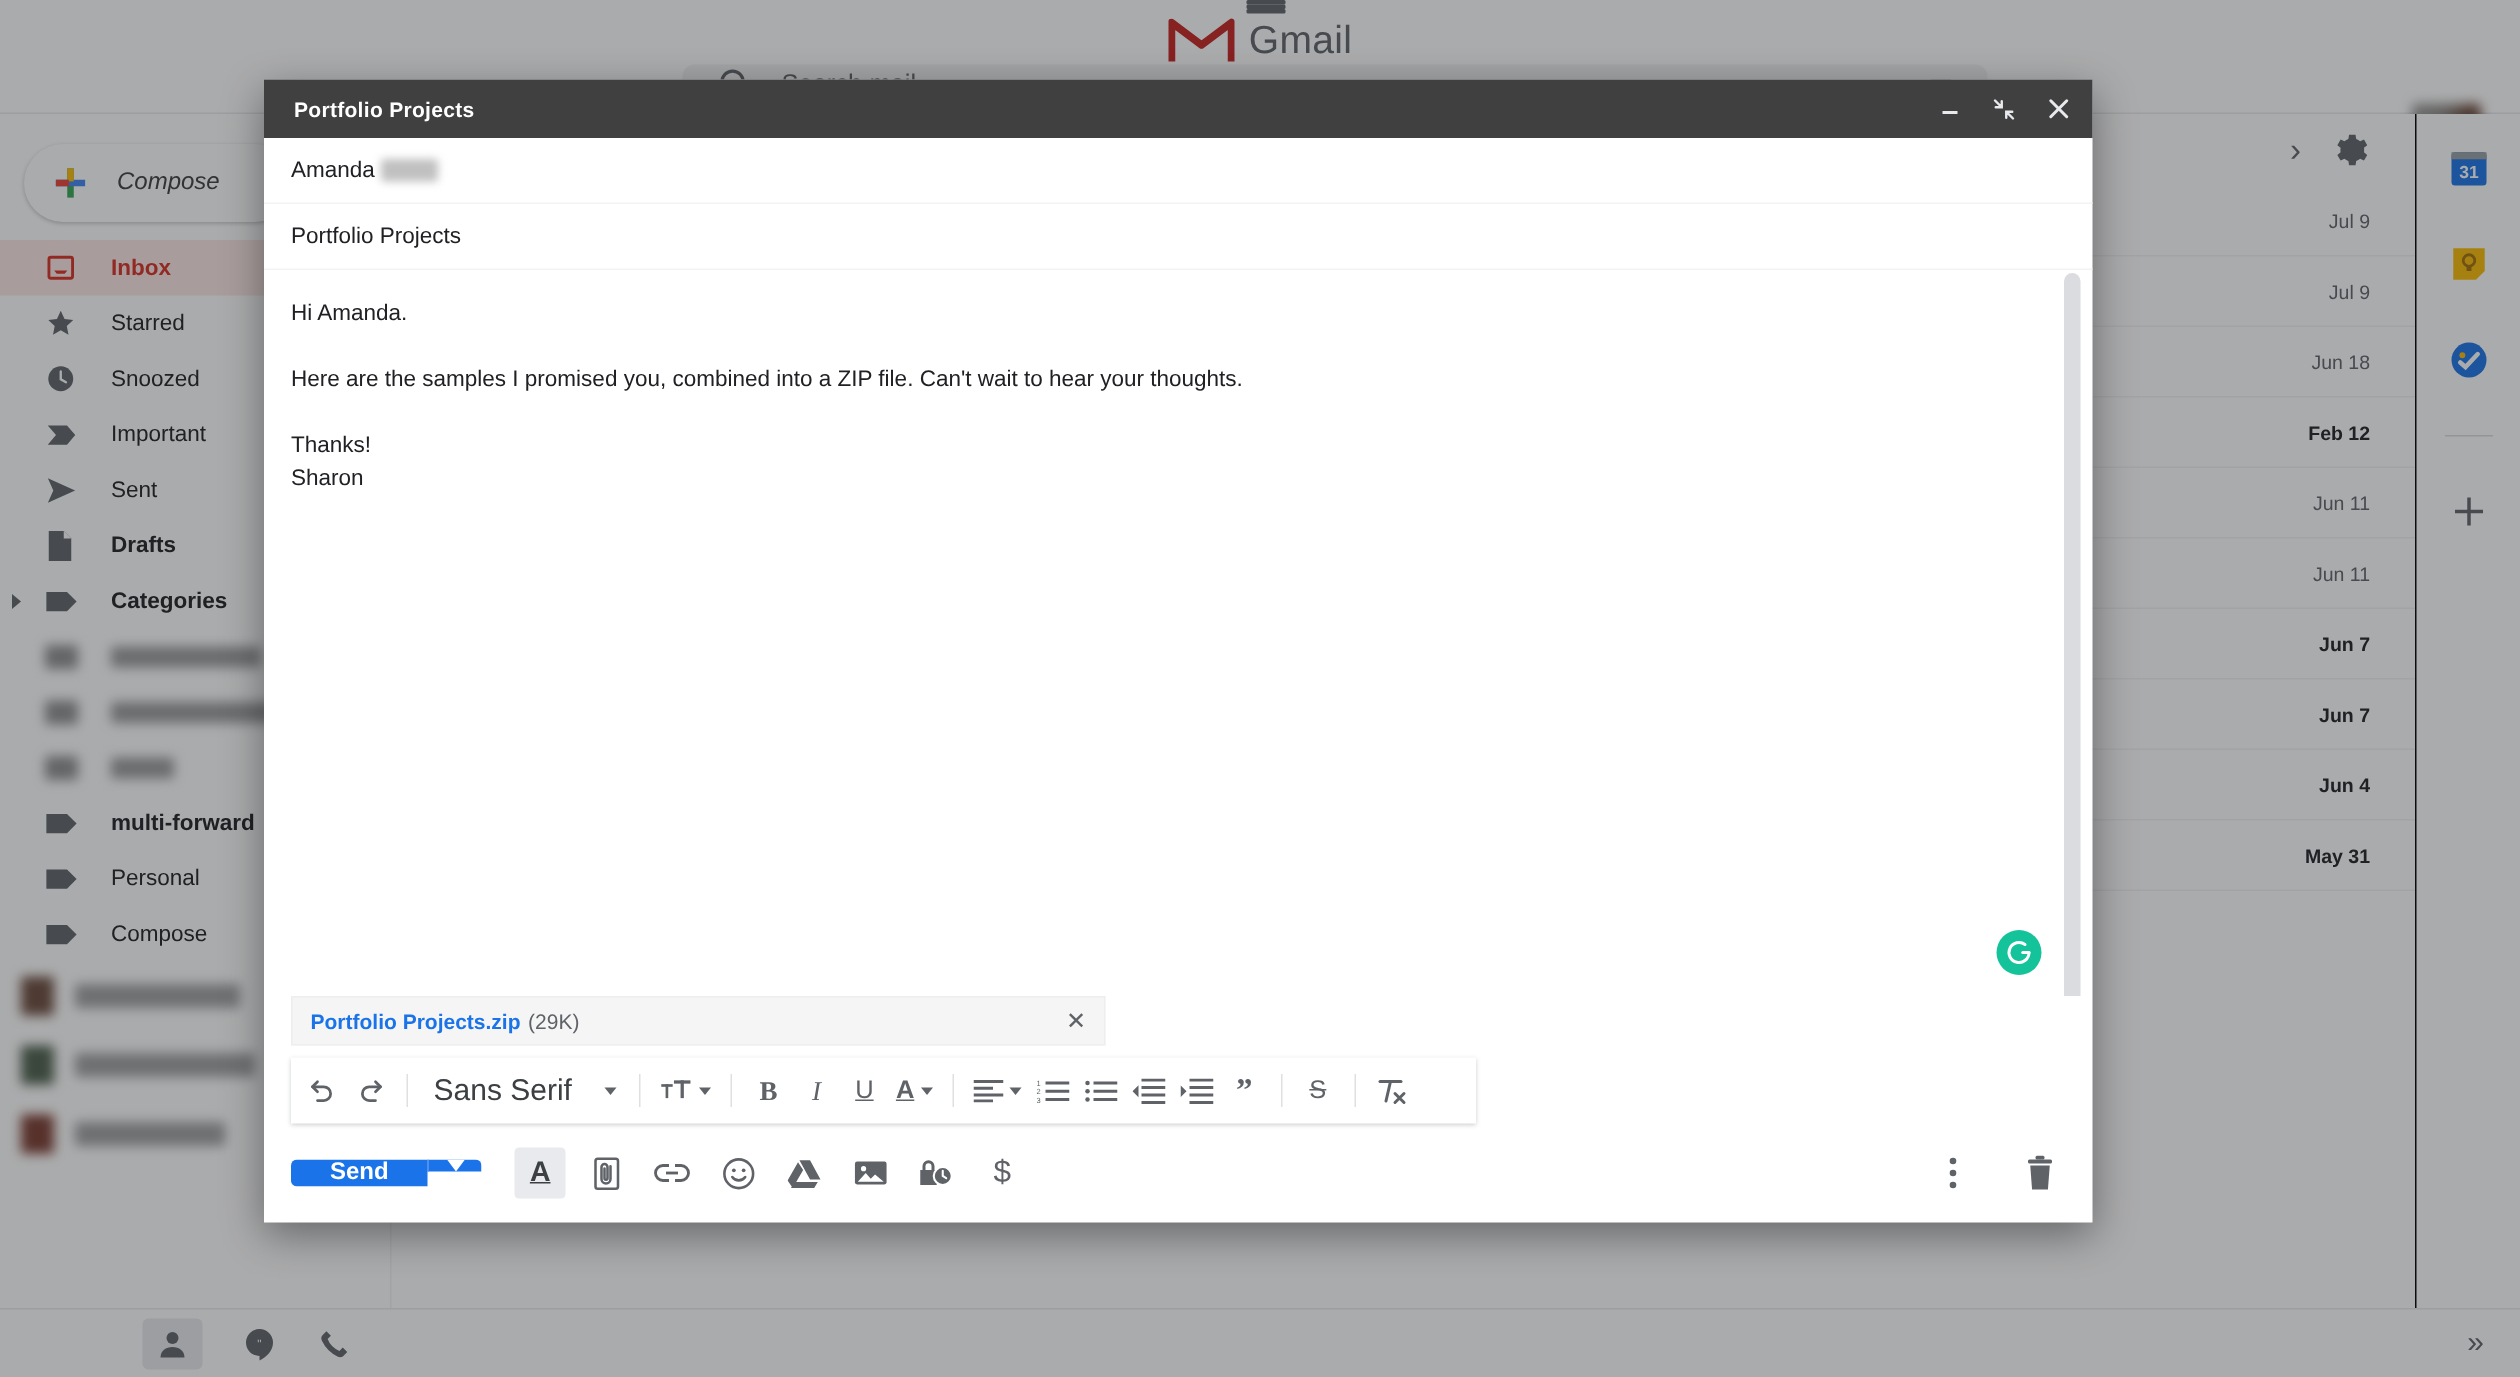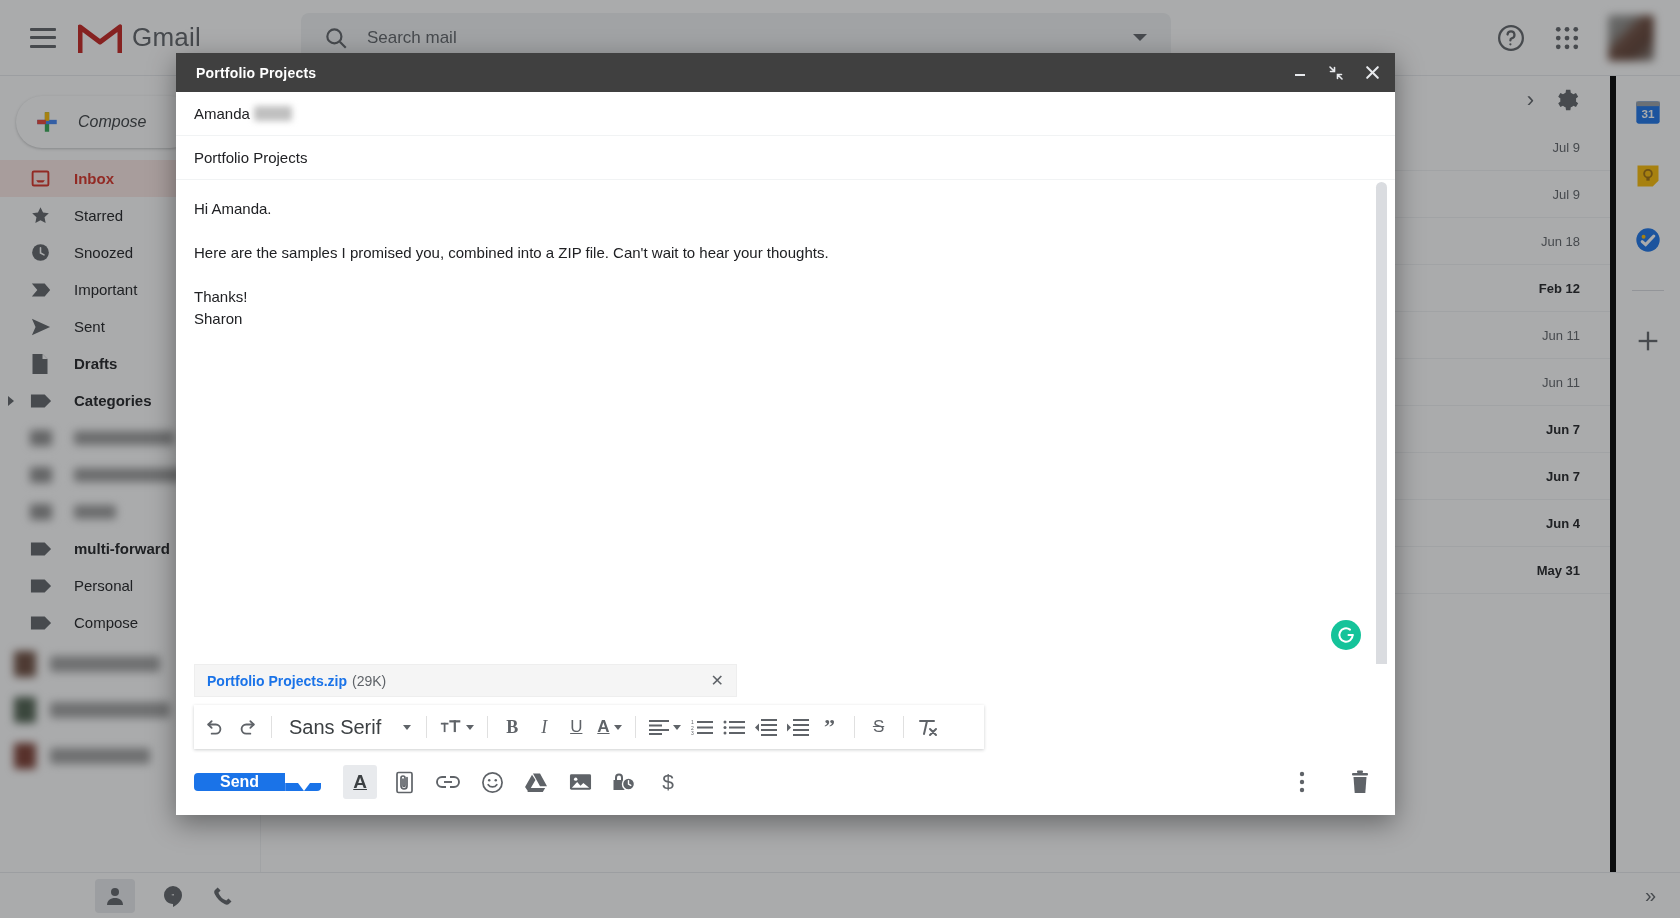--- a/index.html
+++ b/index.html
@@ -10,20 +10,21 @@
     background: #fff;
   }
 
   
   #gmail-app { position: absolute; inset: 0; background: #fff; }
 
   .gm-header {
     position: absolute; top: 0; left: 0; right: 0; height: 76px;
     display: flex; align-items: center; background: #fff;
     border-bottom: 1px solid #e8eaed;
+    flex-direction: column;
   }
   .hamburger { width: 26px; height: 20px; margin-left: 30px; margin-right: 22px;
     display: flex; flex-direction: column; justify-content: space-between; cursor: pointer; }
   .hamburger i { display:block; height: 3px; background: #5f6368; border-radius: 1px; }
   .gm-logo { display: flex; align-items: center; gap: 10px; }
   .gm-logo svg { display: block; }
   .gm-logo-text { font-size: 26px; color: #5f6368; letter-spacing: .2px; }
 
   .gm-search {
     margin-left: 100px; width: 870px; height: 50px;
@@ -83,21 +84,21 @@
   .list-row {
     display: flex; align-items: center; height: 47px;
     border-bottom: 1px solid #f1f3f4; padding: 0 30px 0 16px; font-size: 14px; color: #5f6368;
   }
   .list-row .blurcell { height: 14px; background: #b0b0b0; filter: blur(4px); border-radius: 2px; }
   .list-date { margin-left: auto; font-size: 13px; color: #5f6368; white-space: nowrap; }
   .list-row.unread .list-date { font-weight: bold; color: #202124; }
 
   .gm-right-rail {
     position: absolute; top: 76px; right: 0; width: 70px; bottom: 46px;
-    background: #fff; border-left: 6px solid #000000;
+    background: #fff; border-left: 1px solid #000000;
     display: flex; flex-direction: column; align-items: center; padding-top: 22px; gap: 36px;
   }
   .rail-ico { width: 28px; height: 28px; cursor: pointer; }
   .rail-divider { width: 32px; height: 1px; background: #dadce0; }
 
   .gm-footer {
     position: absolute; left: 0; right: 0; bottom: 0; height: 46px;
     border-top: 1px solid #e8eaed; display: flex; align-items: center; background:#fff;
   }
   .footer-tabs { display: flex; align-items: center; gap: 26px; padding-left: 95px; }
@@ -170,21 +171,21 @@
     color: #5f6368; cursor: pointer; padding: 0 4px; font-size: 16px;
   }
   .fmt-sep { width: 1px; height: 22px; background: #e0e0e0; margin: 0 7px; }
   .fmt-font { font-size: 20px; color: #3c4043; padding: 0 8px; cursor: pointer; }
   .fmt-caret { width:0; height:0; border-left:4px solid transparent; border-right:4px solid transparent;
     border-top:5px solid #5f6368; margin-left: 4px; }
 
   .cmp-actions {
     height: 66px; display: flex; align-items: center; padding: 0 18px; flex: none;
   }
-  .send-group { display: flex; align-items: flex-end; border-radius: 4px; overflow: hidden; }
+  .send-group { display: flex; align-items: flex-start; border-radius: 4px; overflow: hidden; }
   .send-btn {
     background: #1a73e8; color: #fff; font-size: 16px; font-weight: bold;
     padding: 0 26px; display: flex; align-items: center; border: none; cursor: pointer;
     font-family: "Liberation Sans", sans-serif;
   }
   .send-arrow {
     background: #1a73e8; width: 36px; display: flex; align-items: center; justify-content: center;
     border-left: 1px solid #4b8ff0; cursor: pointer;
   }
   .action-icons { display: flex; align-items: center; gap: 10px; margin-left: 22px; }

